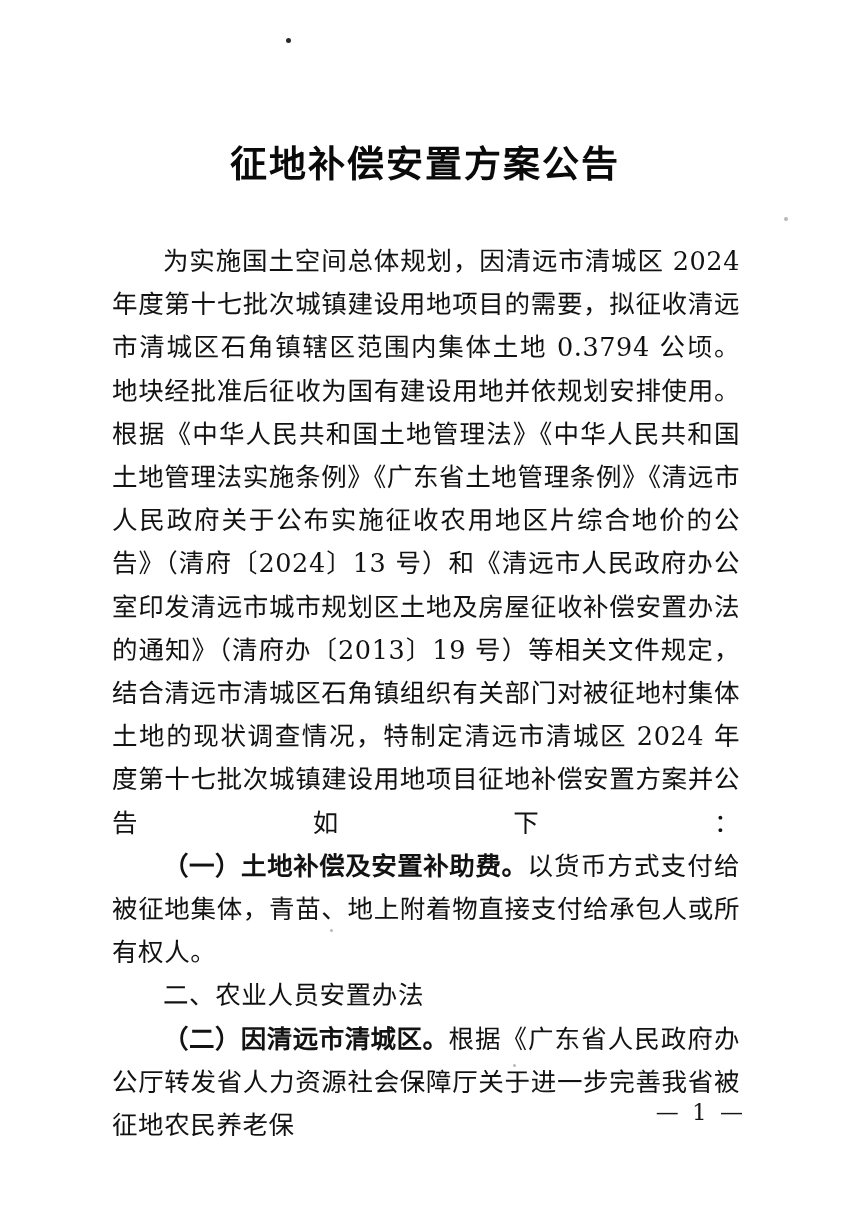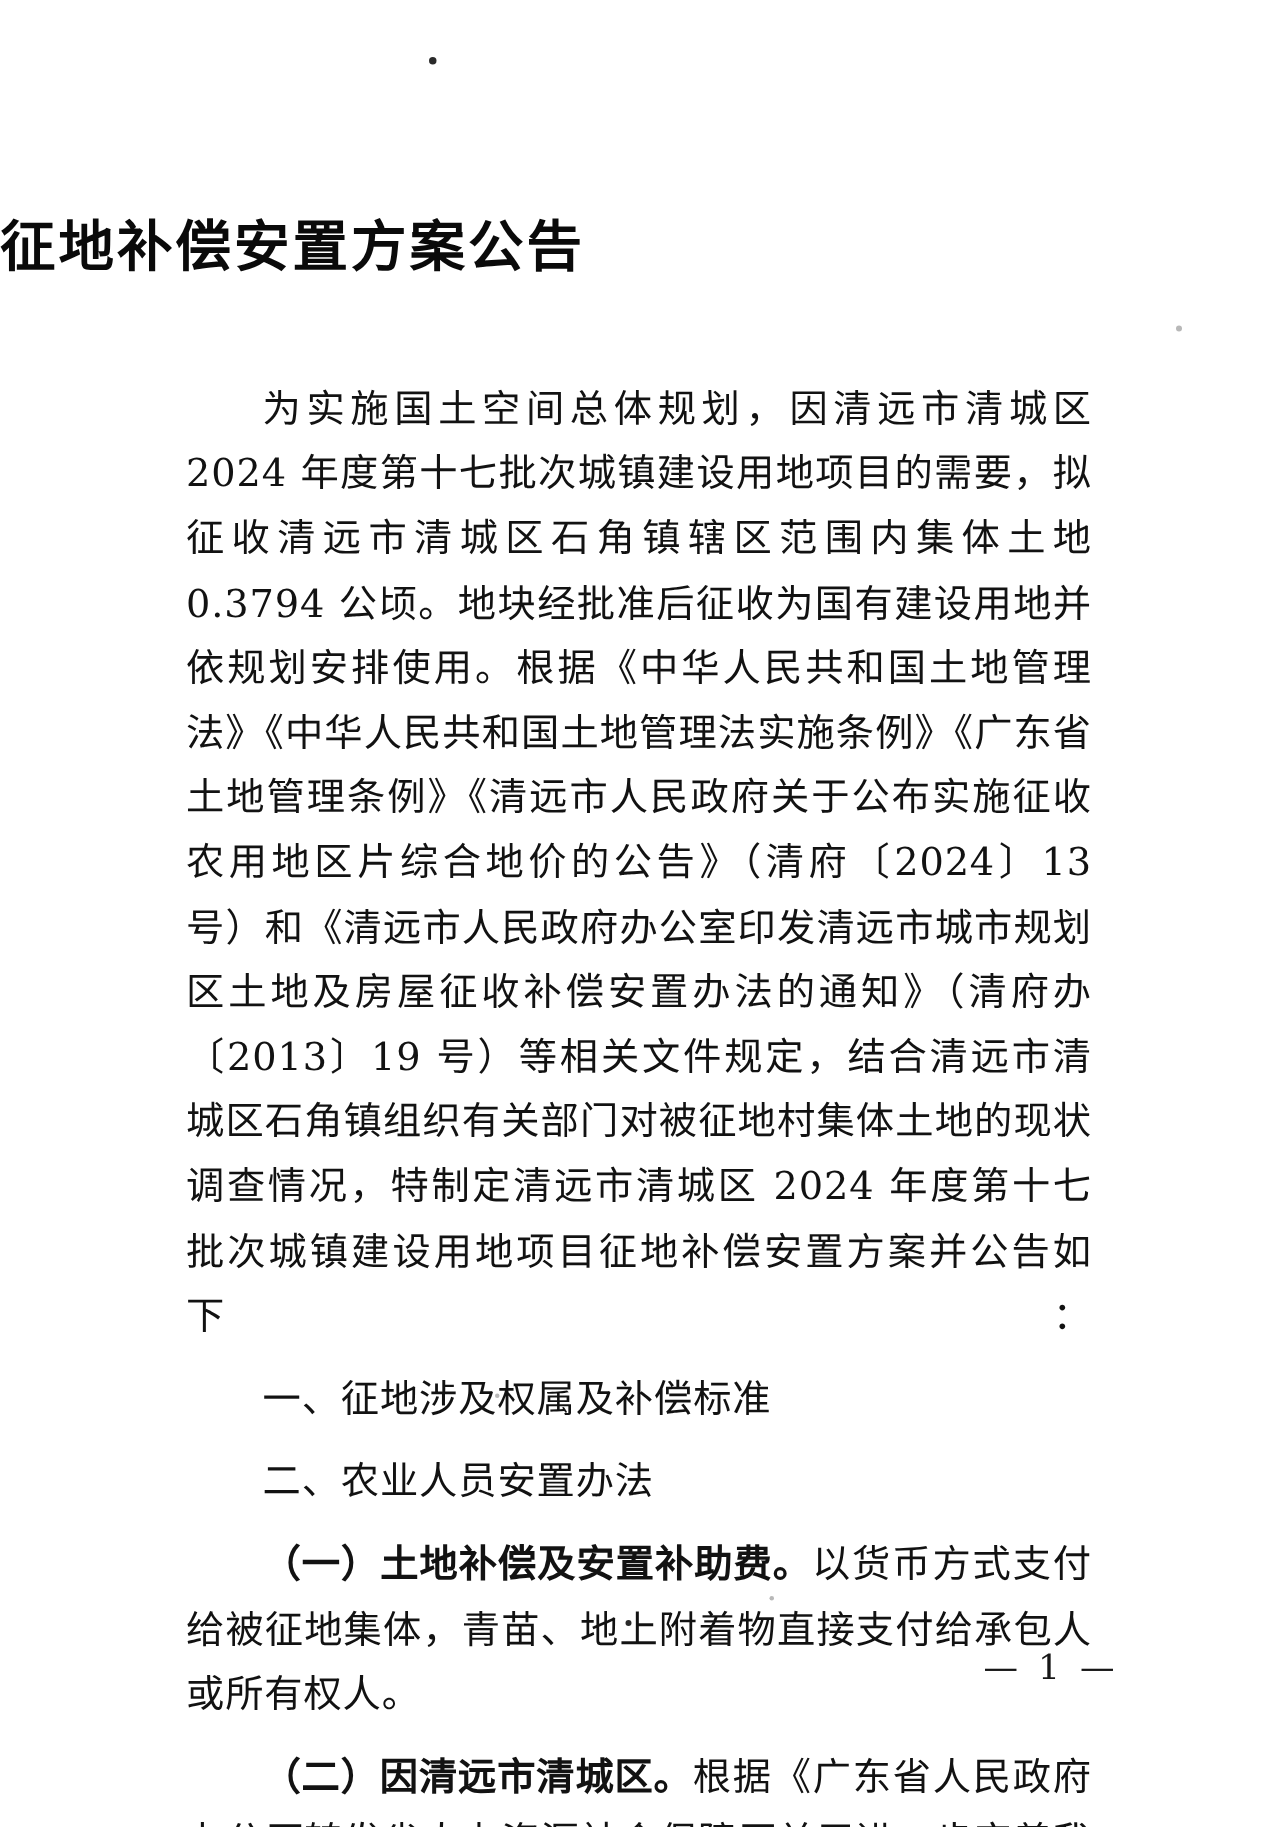--- a/index.html
+++ b/index.html
@@ -19,20 +19,21 @@
     background: #ffffff;
     overflow: hidden;
     box-sizing: border-box;
   }
   
   .doc-title {
     position: absolute;
     top: 142px;
     left: 0;
     width: 850px;
+    text-align: center;
     font-size: 37px;
     line-height: 46px;
     font-weight: 700;
     letter-spacing: 2px;
     font-family: "DejaVu Sans", "Liberation Sans", sans-serif;
     color: #0a0a0a;
     white-space: nowrap;
   }
   
   .body-col {
@@ -41,21 +42,21 @@
     left: 112px;
     width: 628px;
   }
   .para {
     font-size: 25.5px;
     line-height: 43.2px;
     text-align: justify;
     text-justify: inter-character;
     text-align-last: left;
     letter-spacing: 0.6px;
-    margin: 12px;
+    margin: 0;
     color: #121212;
   }
   .para.indent {
     text-indent: 2em;
   }
   .para.heading {
     text-indent: 2em;
     text-align-last: left;
   }
   .para .lead {
@@ -99,26 +100,25 @@
   <div class="speck" style="left:417px; top:1080px; width:4px; height:4px;"></div>
   <div class="speck faint" style="left:330px; top:929px; width:3px; height:3px;"></div>
   <div class="speck faint" style="left:513px; top:1064px; width:3px; height:3px;"></div>
 
   <div class="doc-title">征地补偿安置方案公告</div>
 
   <div class="body-col">
 
     <p class="para indent tail-justify">为实施国土空间总体规划，因清远市清城区 2024 年度第十七批次城镇建设用地项目的需要，拟征收清远市清城区石角镇辖区范围内集体土地 0.3794 公顷。地块经批准后征收为国有建设用地并依规划安排使用。根据《中华人民共和国土地管理法》《中华人民共和国土地管理法实施条例》《广东省土地管理条例》《清远市人民政府关于公布实施征收农用地区片综合地价的公告》（清府〔2024〕13 号）和《清远市人民政府办公室印发清远市城市规划区土地及房屋征收补偿安置办法的通知》（清府办〔2013〕19 号）等相关文件规定，结合清远市清城区石角镇组织有关部门对被征地村集体土地的现状调查情况，特制定清远市清城区 2024 年度第十七批次城镇建设用地项目征地补偿安置方案并公告如下：</p>
 
-    <p class="para heading">一、征地涉及权属及补偿标准</p>
 
 
+    <p class="para indent"><span class="lead">（一）土地补偿及安置补助费。</span><span>以货币方式支付给被征地集体，青苗、地上附着物直接支付给承包人或所有权人。</span></p>
+
     <p class="para heading">二、农业人员安置办法</p>
-
-    <p class="para indent"><span class="lead">（一）土地补偿及安置补助费。</span><span>以货币方式支付给被征地集体，青苗、地上附着物直接支付给承包人或所有权人。</span></p>
 
     <p class="para indent"><span class="lead">（二）因清远市清城区。</span><span>根据《广东省人民政府办公厅转发省人力资源社会保障厅关于进一步完善我省被征地农民养老保</span></p>
 
   </div>
 
   <div class="page-number">— 1 —</div>
 
 </div>
 
 </body></html>

